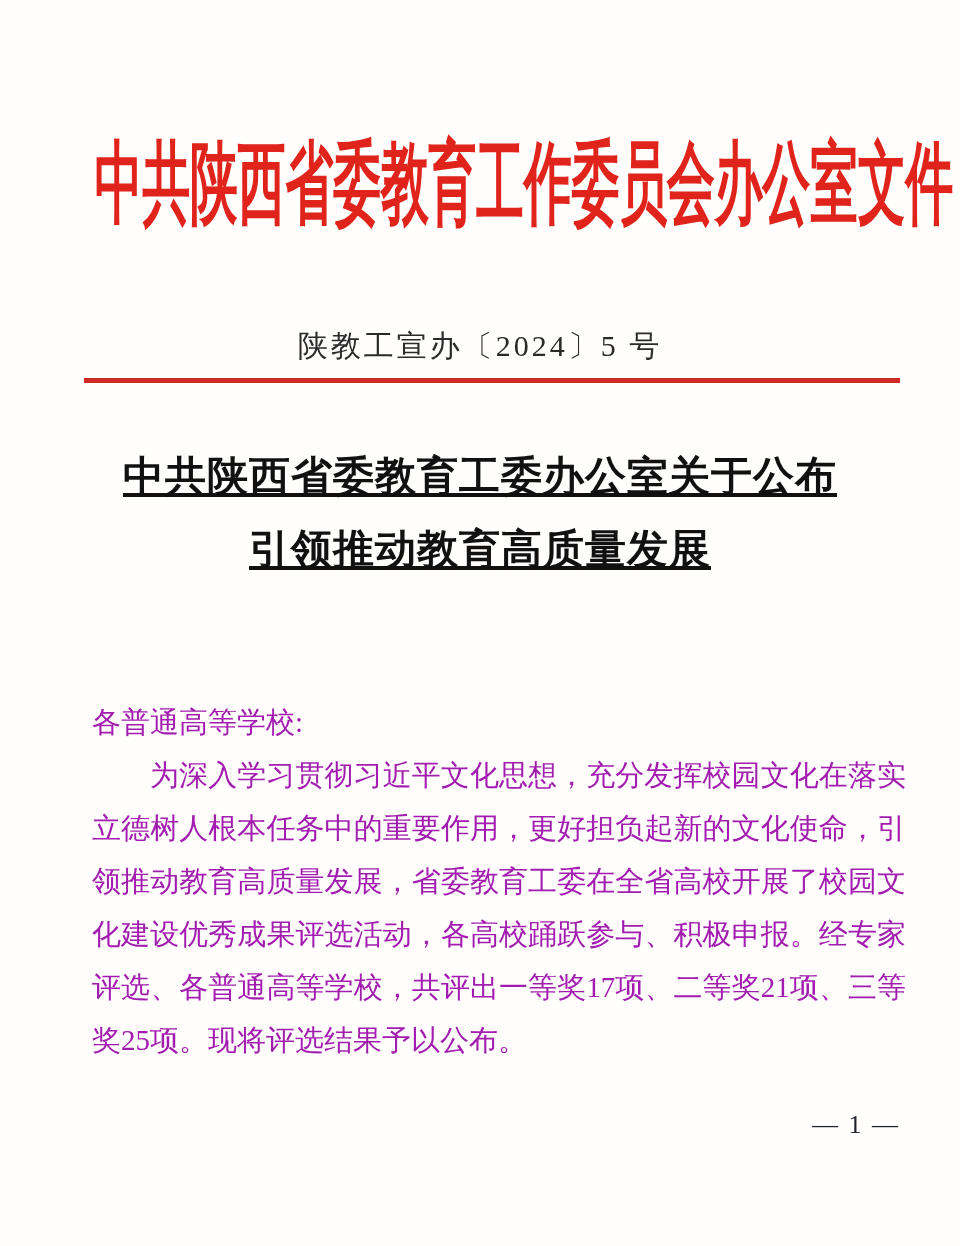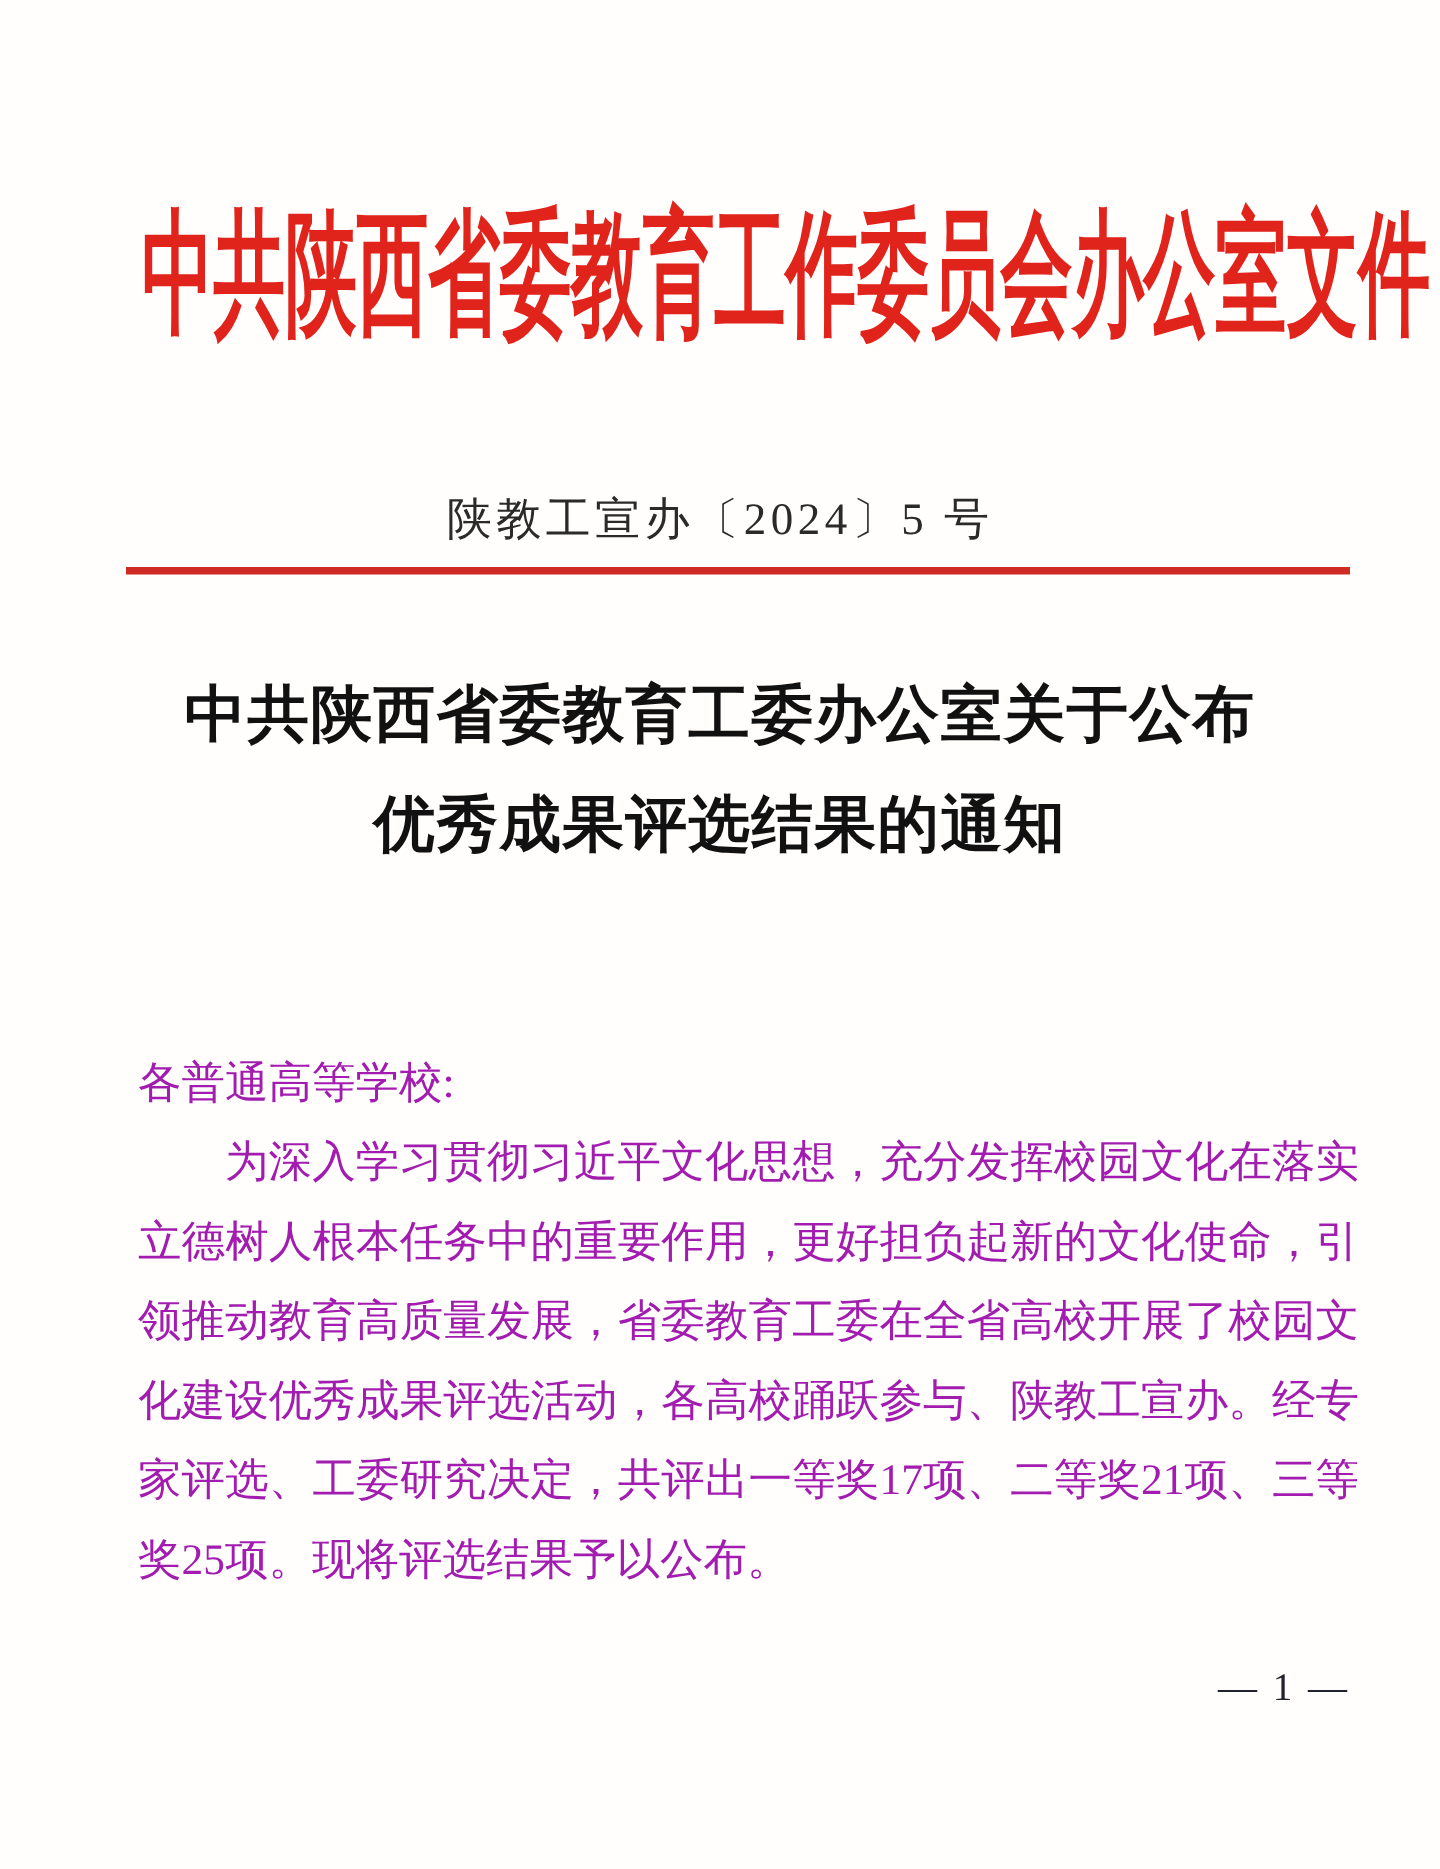--- a/index.html
+++ b/index.html
@@ -66,20 +66,21 @@
     top: 440px;
     left: 0;
     width: 100%;
     margin: 0;
     text-align: center;
     font-size: 41px;
     font-weight: 700;
     line-height: 73px;
     letter-spacing: 1px;
     color: #111;
+    text-decoration: underline;
   }
   .doc-title .title-line {
     display: block;
   }
   
   .doc-body {
     position: absolute;
     top: 696px;
     left: 92px;
     width: 814px;
@@ -112,23 +113,23 @@
   <div class="red-header">
     <span class="stretch">中共陕西省委教育工作委员会办公室文件</span>
   </div>
 
   <div class="doc-number">陕教工宣办〔2024〕5 号</div>
 
   <div class="red-rule"></div>
 
   <h1 class="doc-title">
     <span class="title-line">中共陕西省委教育工委办公室关于公布</span>
-    <span class="title-line">优秀成果评选结果的通知</span>
+    <span class="title-line">引领推动教育高质量发展</span>
   </h1>
 
   <div class="doc-body">
     <p class="salutation">各普通高等学校:</p>
-    <p class="paragraph">为深入学习贯彻习近平文化思想，充分发挥校园文化在落实立德树人根本任务中的重要作用，更好担负起新的文化使命，引领推动教育高质量发展，省委教育工委在全省高校开展了校园文化建设优秀成果评选活动，各高校踊跃参与、陕教工宣办。经专家评选、工委研究决定，共评出一等奖17项、二等奖21项、三等奖25项。现将评选结果予以公布。</p>
+    <p class="paragraph">为深入学习贯彻习近平文化思想，充分发挥校园文化在落实立德树人根本任务中的重要作用，更好担负起新的文化使命，引领推动教育高质量发展，省委教育工委在全省高校开展了校园文化建设优秀成果评选活动，各高校踊跃参与、积极申报。经专家评选、各普通高等学校，共评出一等奖17项、二等奖21项、三等奖25项。现将评选结果予以公布。</p>
   </div>
 
   <div class="page-number">— 1 —</div>
 
 </div>
 
 </body></html>

